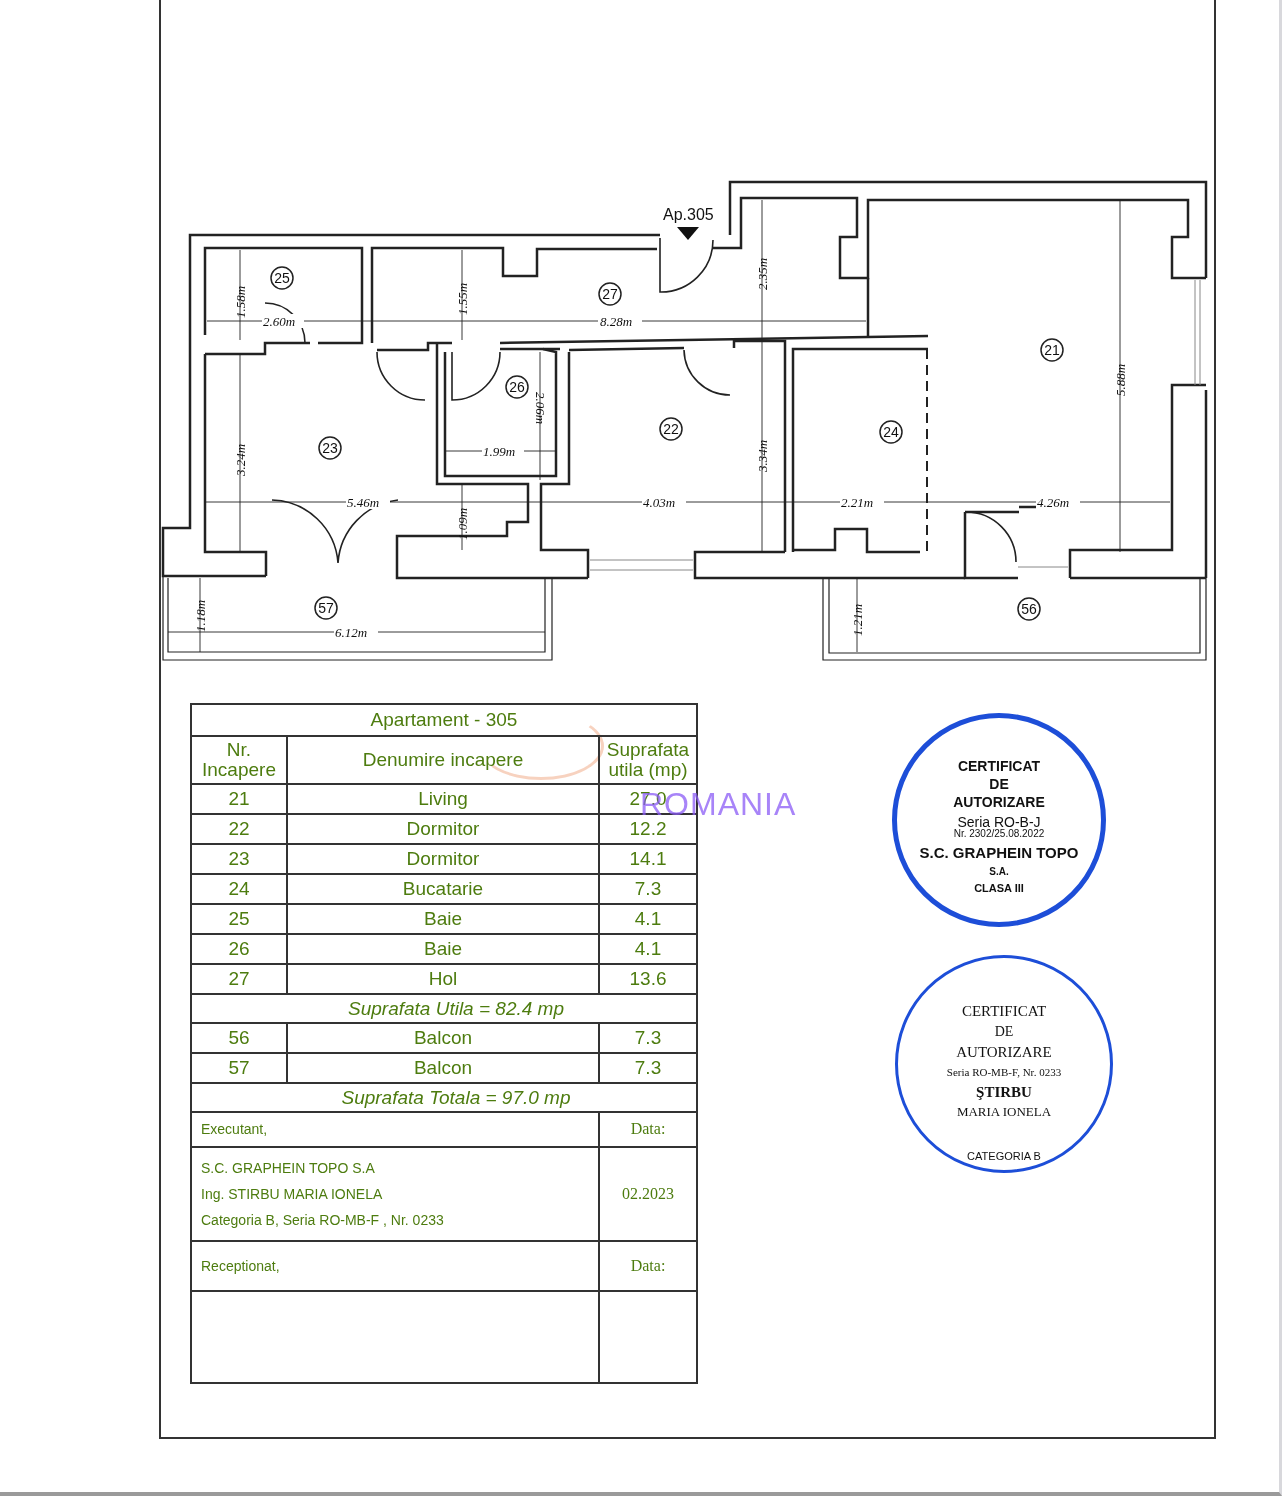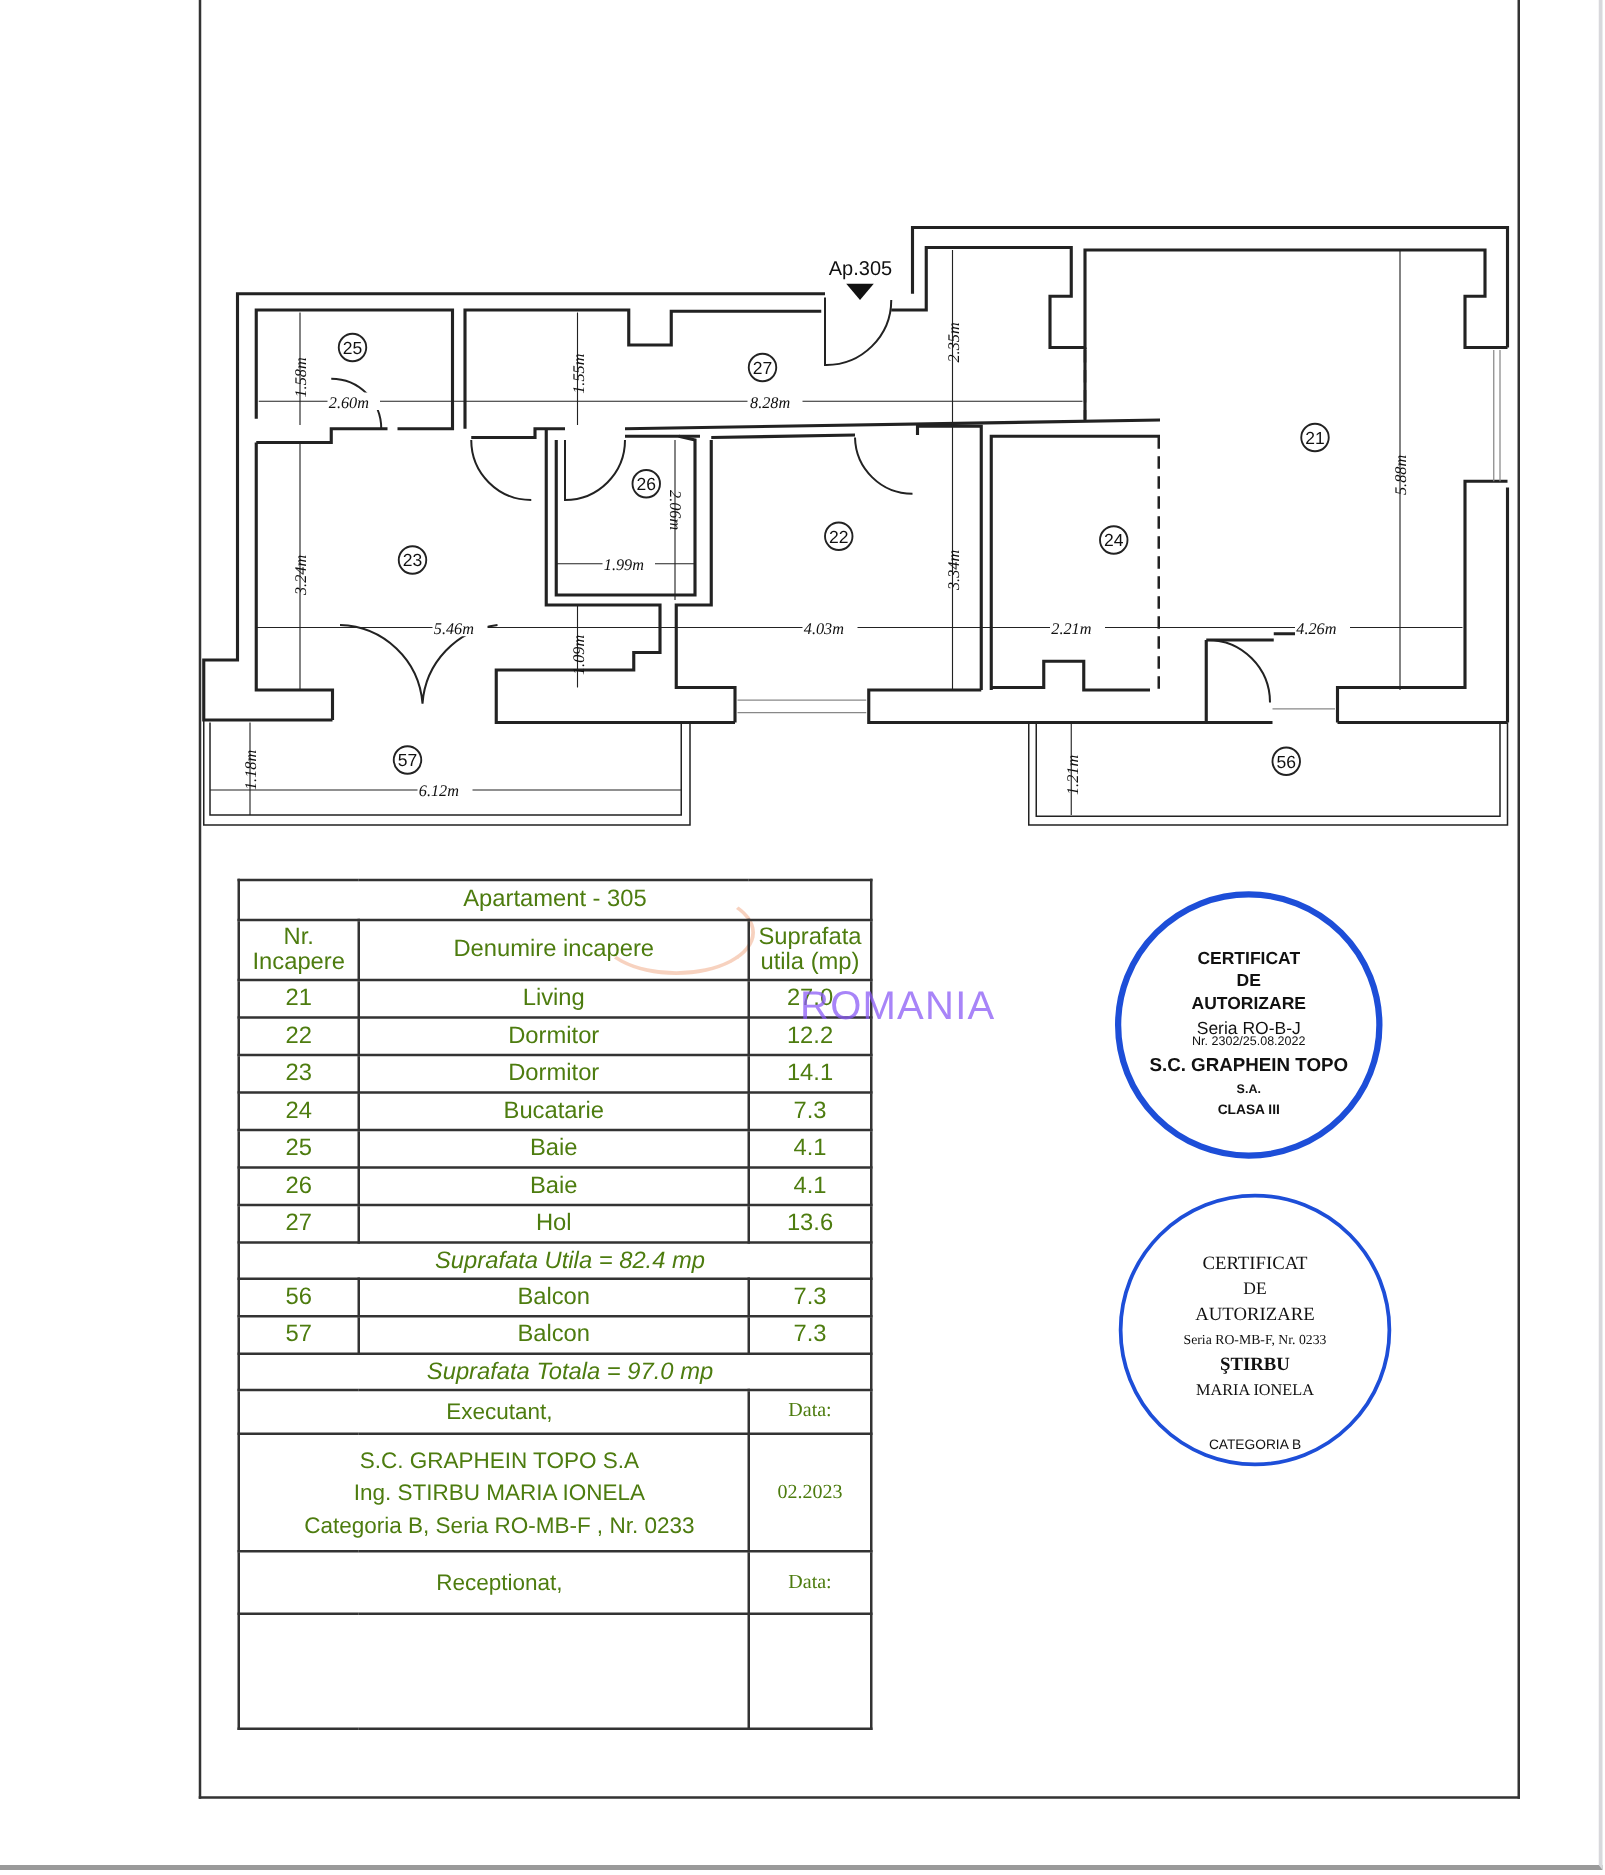--- a/index.html
+++ b/index.html
@@ -6,21 +6,21 @@
   body{width:1284px;height:1500px;background:#fff;position:relative;overflow:hidden;font-family:"Liberation Sans",sans-serif;}
   .outer-frame{position:absolute;left:0;top:0;width:1282px;height:1496px;border-right:3px solid #d8d8dc;border-bottom:4px solid #9a9a9a;box-sizing:border-box;}
   .sheet-frame{position:absolute;left:159px;top:-2px;width:1057px;height:1441px;border:2px solid #333;border-top:none;box-sizing:border-box;}
   svg.plan{position:absolute;left:0;top:0;}
   .table{position:absolute;left:190px;top:703px;width:508px;border-collapse:collapse;color:#4d7c0f;}
   .table td{border:2px solid #333;text-align:center;padding:0;font-size:19px;line-height:1.05;}
   .table .title td{height:30px;}
   .table .hdr td{height:46px;}
   .table .row td{height:28px;}
   .table .sum td{height:27px;font-weight:normal;font-style:italic;padding-left:24px;}
-  .table .left{text-align:center;padding-left:9px;font-size:18px;}
+  .table .left{text-align:left;padding-left:9px;font-size:14px;}
   .table .date{font-family:"Liberation Serif",serif;font-size:16px;}
   .watermark{position:absolute;left:640px;top:786px;font-size:32px;color:#8b5cf6;opacity:.75;letter-spacing:1px;}
   .wm-arc{position:absolute;left:478px;top:712px;width:120px;height:62px;border:3px solid #f6c7b0;border-radius:50%;border-left-color:transparent;border-top-color:transparent;opacity:.8;}
   .stamp{position:absolute;border:5px solid #1d4ed8;border-radius:50%;color:#111;text-align:center;}
   .stamp1{left:892px;top:713px;width:204px;height:204px;}
   .stamp2{left:895px;top:955px;width:212px;height:212px;border-width:3px;}
   .stamp .t{position:absolute;left:0;right:0;font-weight:bold;}
   .stamp2 .t{font-family:"Liberation Serif",serif;font-weight:normal;}
 </style>
 </head>

